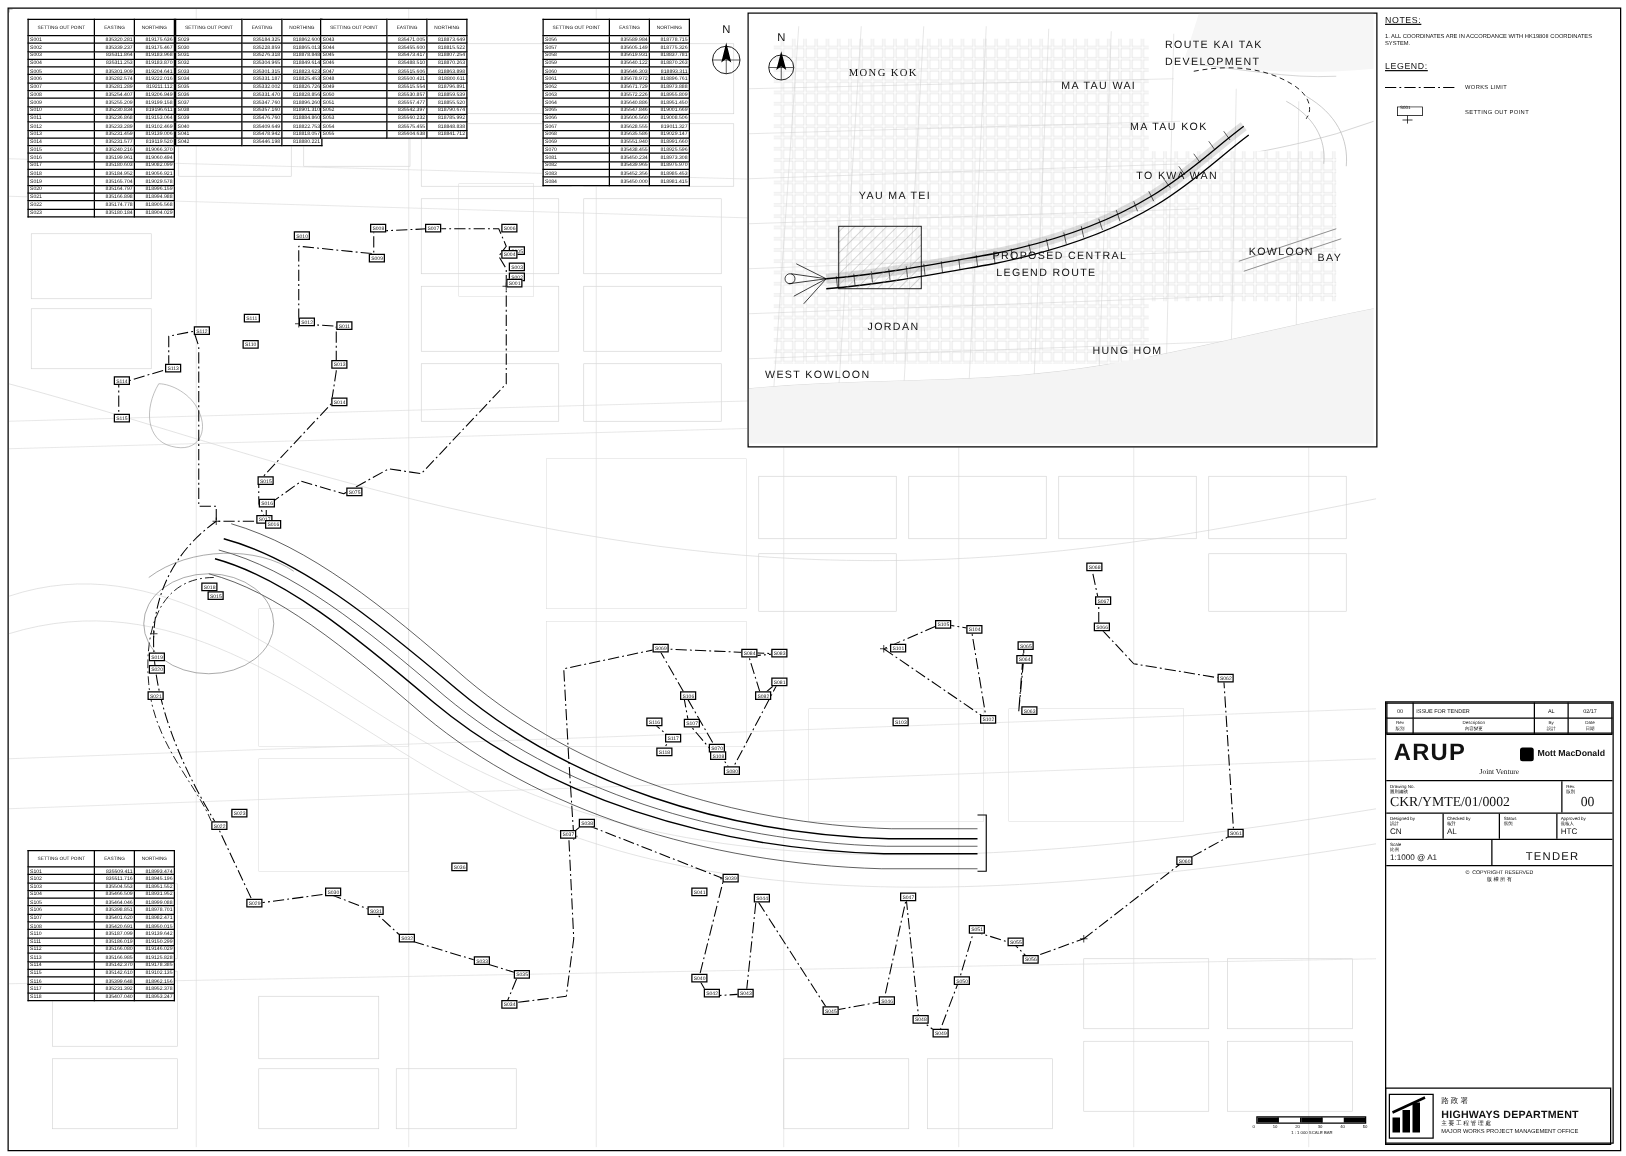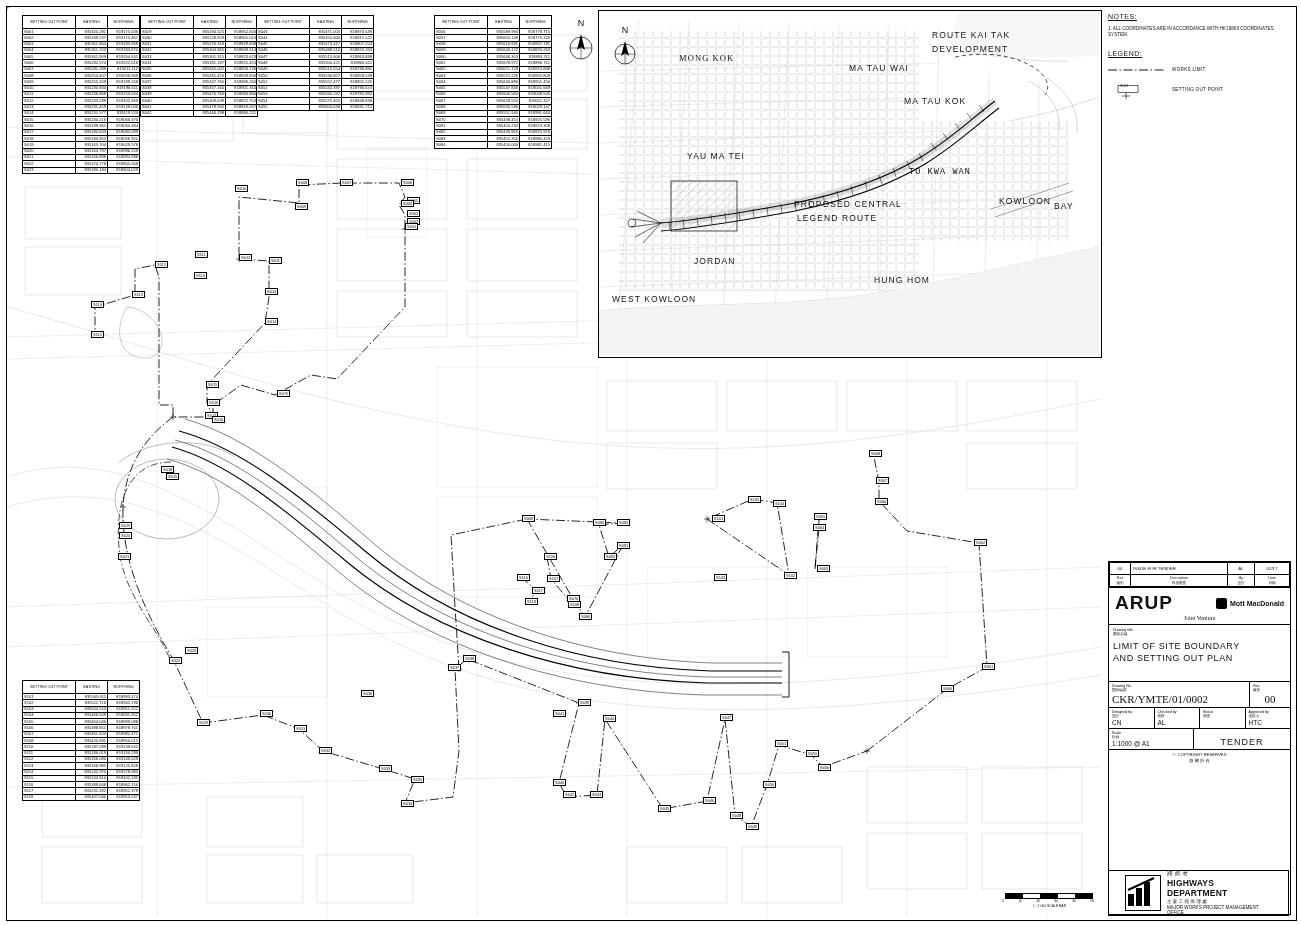--- a/index.html
+++ b/index.html
@@ -51,21 +51,21 @@
   .arup-row{display:flex;align-items:center;justify-content:space-between;padding:4px 6px 0 6px;}
   .arup-logo{font-size:19px;font-weight:bold;letter-spacing:1px;font-family:"Liberation Sans",sans-serif;}
   .mm-logo{display:flex;align-items:center;gap:3px;}
   .mm-mark{width:11px;height:11px;background:#000;border-radius:2px;}
   .mm-txt{font-size:7px;font-weight:bold;line-height:1;}
   .jv{text-align:center;font-size:6px;font-family:"Liberation Serif",serif;margin-top:1px;padding-bottom:3px;}
   .grid-row{display:flex;}
   .grid-row > div{border-right:0.5px solid #000;padding:2px 3px;}
   .grid-row > div:last-child{border-right:none;}
   .hd-block{position:absolute;left:1108px;top:870px;width:181px;height:46px;border:1px solid #000;
-            display:flex;align-items:center;gap:6px;padding:0 16px;box-sizing:border-box;}
+            display:flex;align-items:center;gap:6px;padding:0 2px;box-sizing:border-box;}
   .hd-mark{width:34px;height:34px;border:1px solid #000;position:relative;flex:0 0 auto;}
   .hd-txt div{line-height:1.25;}
   .hd-cn{font-size:6px;}
   .hd-en{font-size:8.5px;font-weight:bold;letter-spacing:.2px;}
   .hd-sub{font-size:4.6px;}
 
   
   .pt{position:absolute;font-size:4px;border:0.5px solid #000;background:#fff;padding:0 1px;
       line-height:1.25;white-space:nowrap;}
   .scalebar{position:absolute;left:1005px;top:893px;font-size:3.6px;text-align:center;}
@@ -935,21 +935,21 @@
       </svg>
     </div>
 
     <div id="loc-labels">
         <div class="loclabel" style="left: 333px; top: 19px;">ROUTE KAI TAK</div>
         <div class="loclabel" style="left: 333px; top: 33px; text-align: right;">DEVELOPMENT</div>
         <div class="loclabel" style="left: 80px; top: 42px; font-family: Liberation Serif, serif;">MONG KOK</div>
         <div class="loclabel" style="left: 250px; top: 52px;">MA TAU WAI</div>
         <div class="loclabel" style="left: 305px; top: 85px;">MA TAU KOK</div>
         <div class="loclabel" style="left: 88px; top: 140px;">YAU MA TEI</div>
-        <div class="loclabel" style="left: 310px; top: 156px; font-family: Liberation Mono, monospace;">TO KWA WAN</div>
+        <div class="loclabel" style="left: 310px; top: 124px;">TO KWA WAN</div>
         <div class="loclabel" style="left: 195px; top: 188px;">PROPOSED CENTRAL</div>
         <div class="loclabel" style="left: 198px; top: 202px;">LEGEND ROUTE</div>
         <div class="loclabel" style="left: 95px; top: 245px;">JORDAN</div>
         <div class="loclabel" style="left: 275px; top: 264px;">HUNG HOM</div>
         <div class="loclabel" style="left: 13px; top: 283px;">WEST KOWLOON</div>
         <div class="loclabel" style="left: 400px; top: 185px;">KOWLOON</div>
         <div class="loclabel" style="left: 455px; top: 190px;">BAY</div>
       </div>
 
   </div>
@@ -1007,25 +1007,20 @@
         <div class="arup-logo">ARUP</div>
         <div class="mm-logo">
           <span class="mm-mark"></span>
           <span class="mm-txt">Mott MacDonald</span>
         </div>
       </div>
       <div class="jv">Joint Venture</div>
     </div>
 
 
-    <div class="tb-sec" style="height:50px;">
-      <div class="tb-lbl">Drawing title<br>圖則名稱</div>
-      <div class="tb-draw" style="margin-top:4px;">LIMIT OF SITE BOUNDARY</div>
-      <div class="tb-draw">AND SETTING OUT PLAN</div>
-    </div>
 
     <div class="grid-row" style="border-top:1px solid #000;">
       <div style="flex:1;">
         <div class="tb-lbl">Drawing No.<br>圖則編號</div>
         <div style="font-size:11px;font-family:'Liberation Serif',serif;margin-top:1px;">CKR/YMTE/01/0002</div>
       </div>
       <div style="width:34px;">
         <div class="tb-lbl">Rev.<br>版別</div>
         <div style="font-size:11px;font-family:'Liberation Serif',serif;margin-top:1px;text-align:center;">00</div>
       </div>

